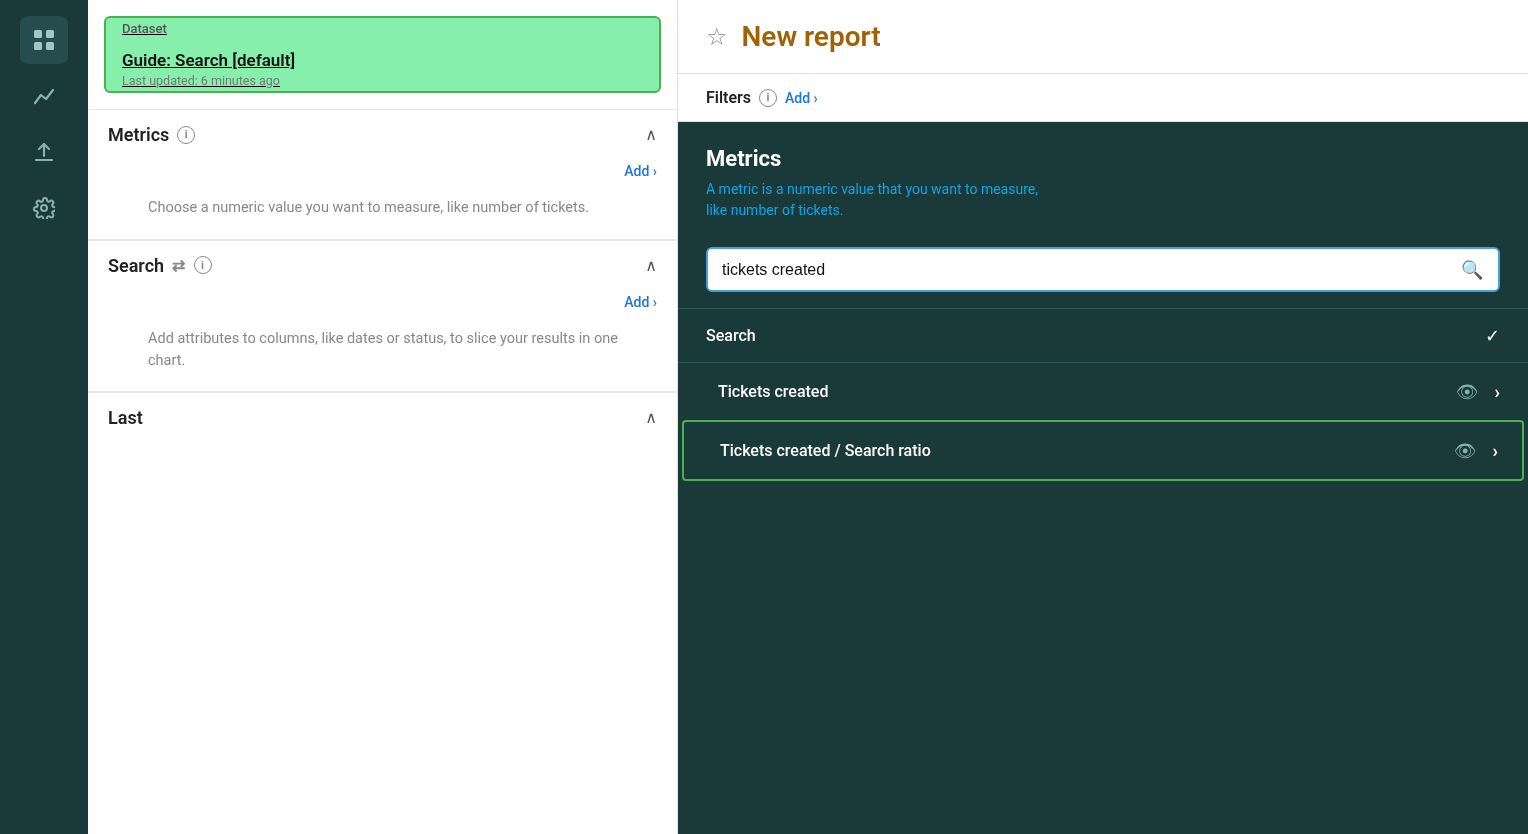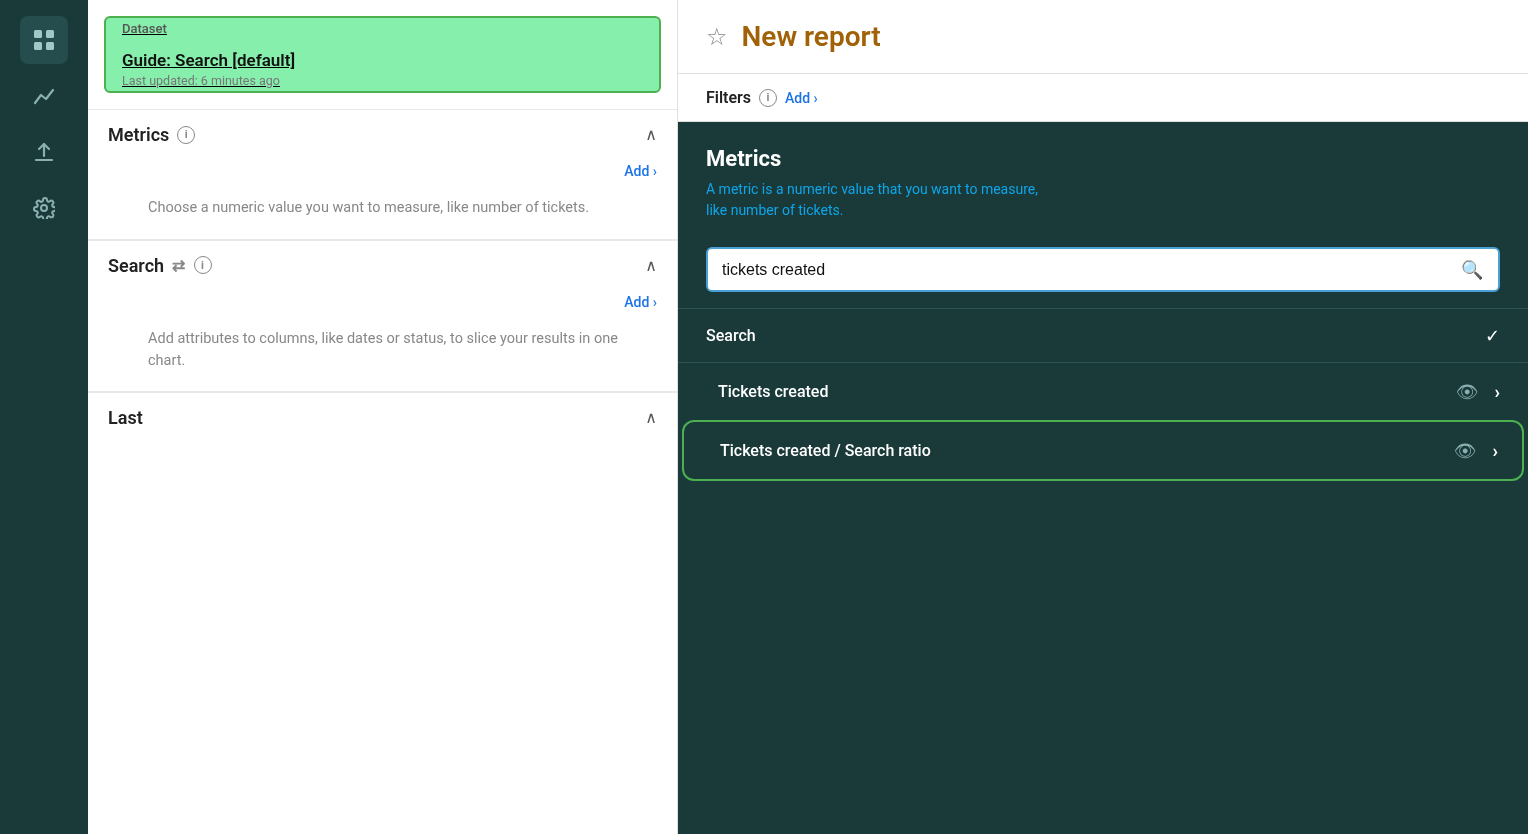--- a/index.html
+++ b/index.html
@@ -228,21 +228,21 @@
     .result-item {
       border-top: 1px solid #2d5555;
       display: flex;
       align-items: center;
       justify-content: space-between;
       padding: 18px 28px 18px 40px;
       cursor: pointer;
     }
     .result-item.selected {
       border: 2.5px solid #4caf50;
-      border-radius: 12px;
+      border-radius: 4px;
       margin: 0 4px;
       padding: 18px 24px 18px 36px;
     }
     .result-item-label {
       font-size: 16px;
       color: #fff;
       font-weight: 500;
     }
     .result-item-actions {
       display: flex;

